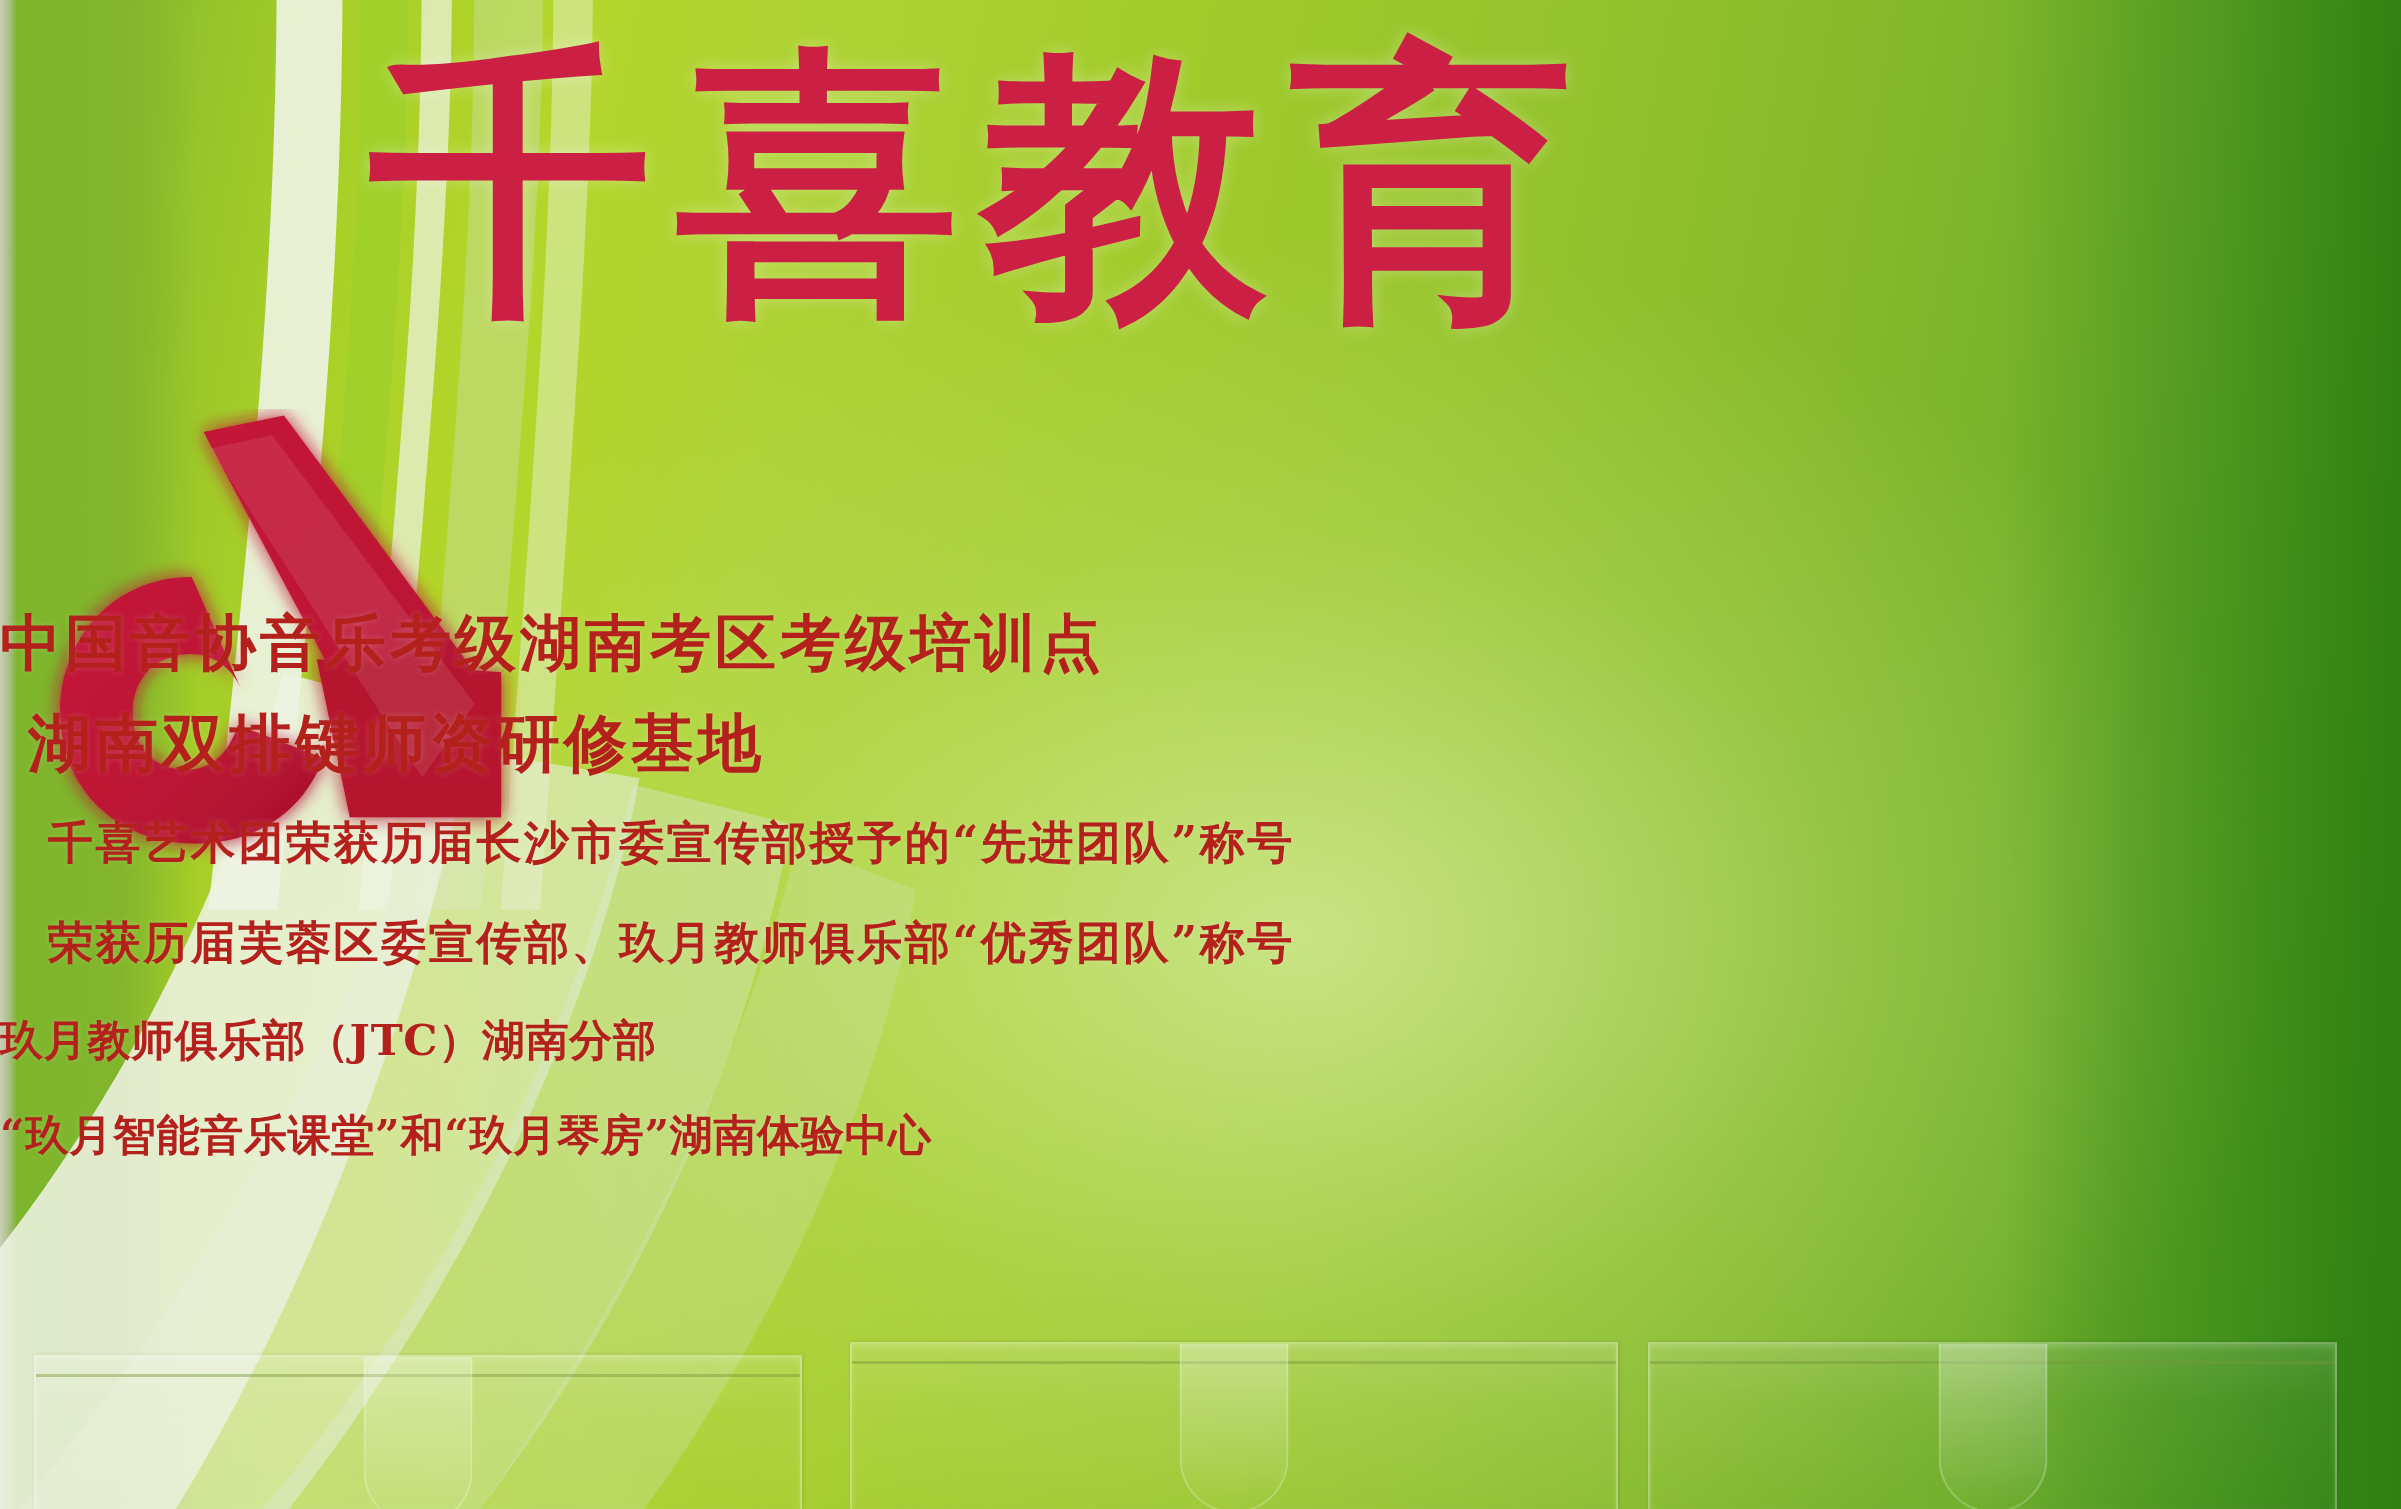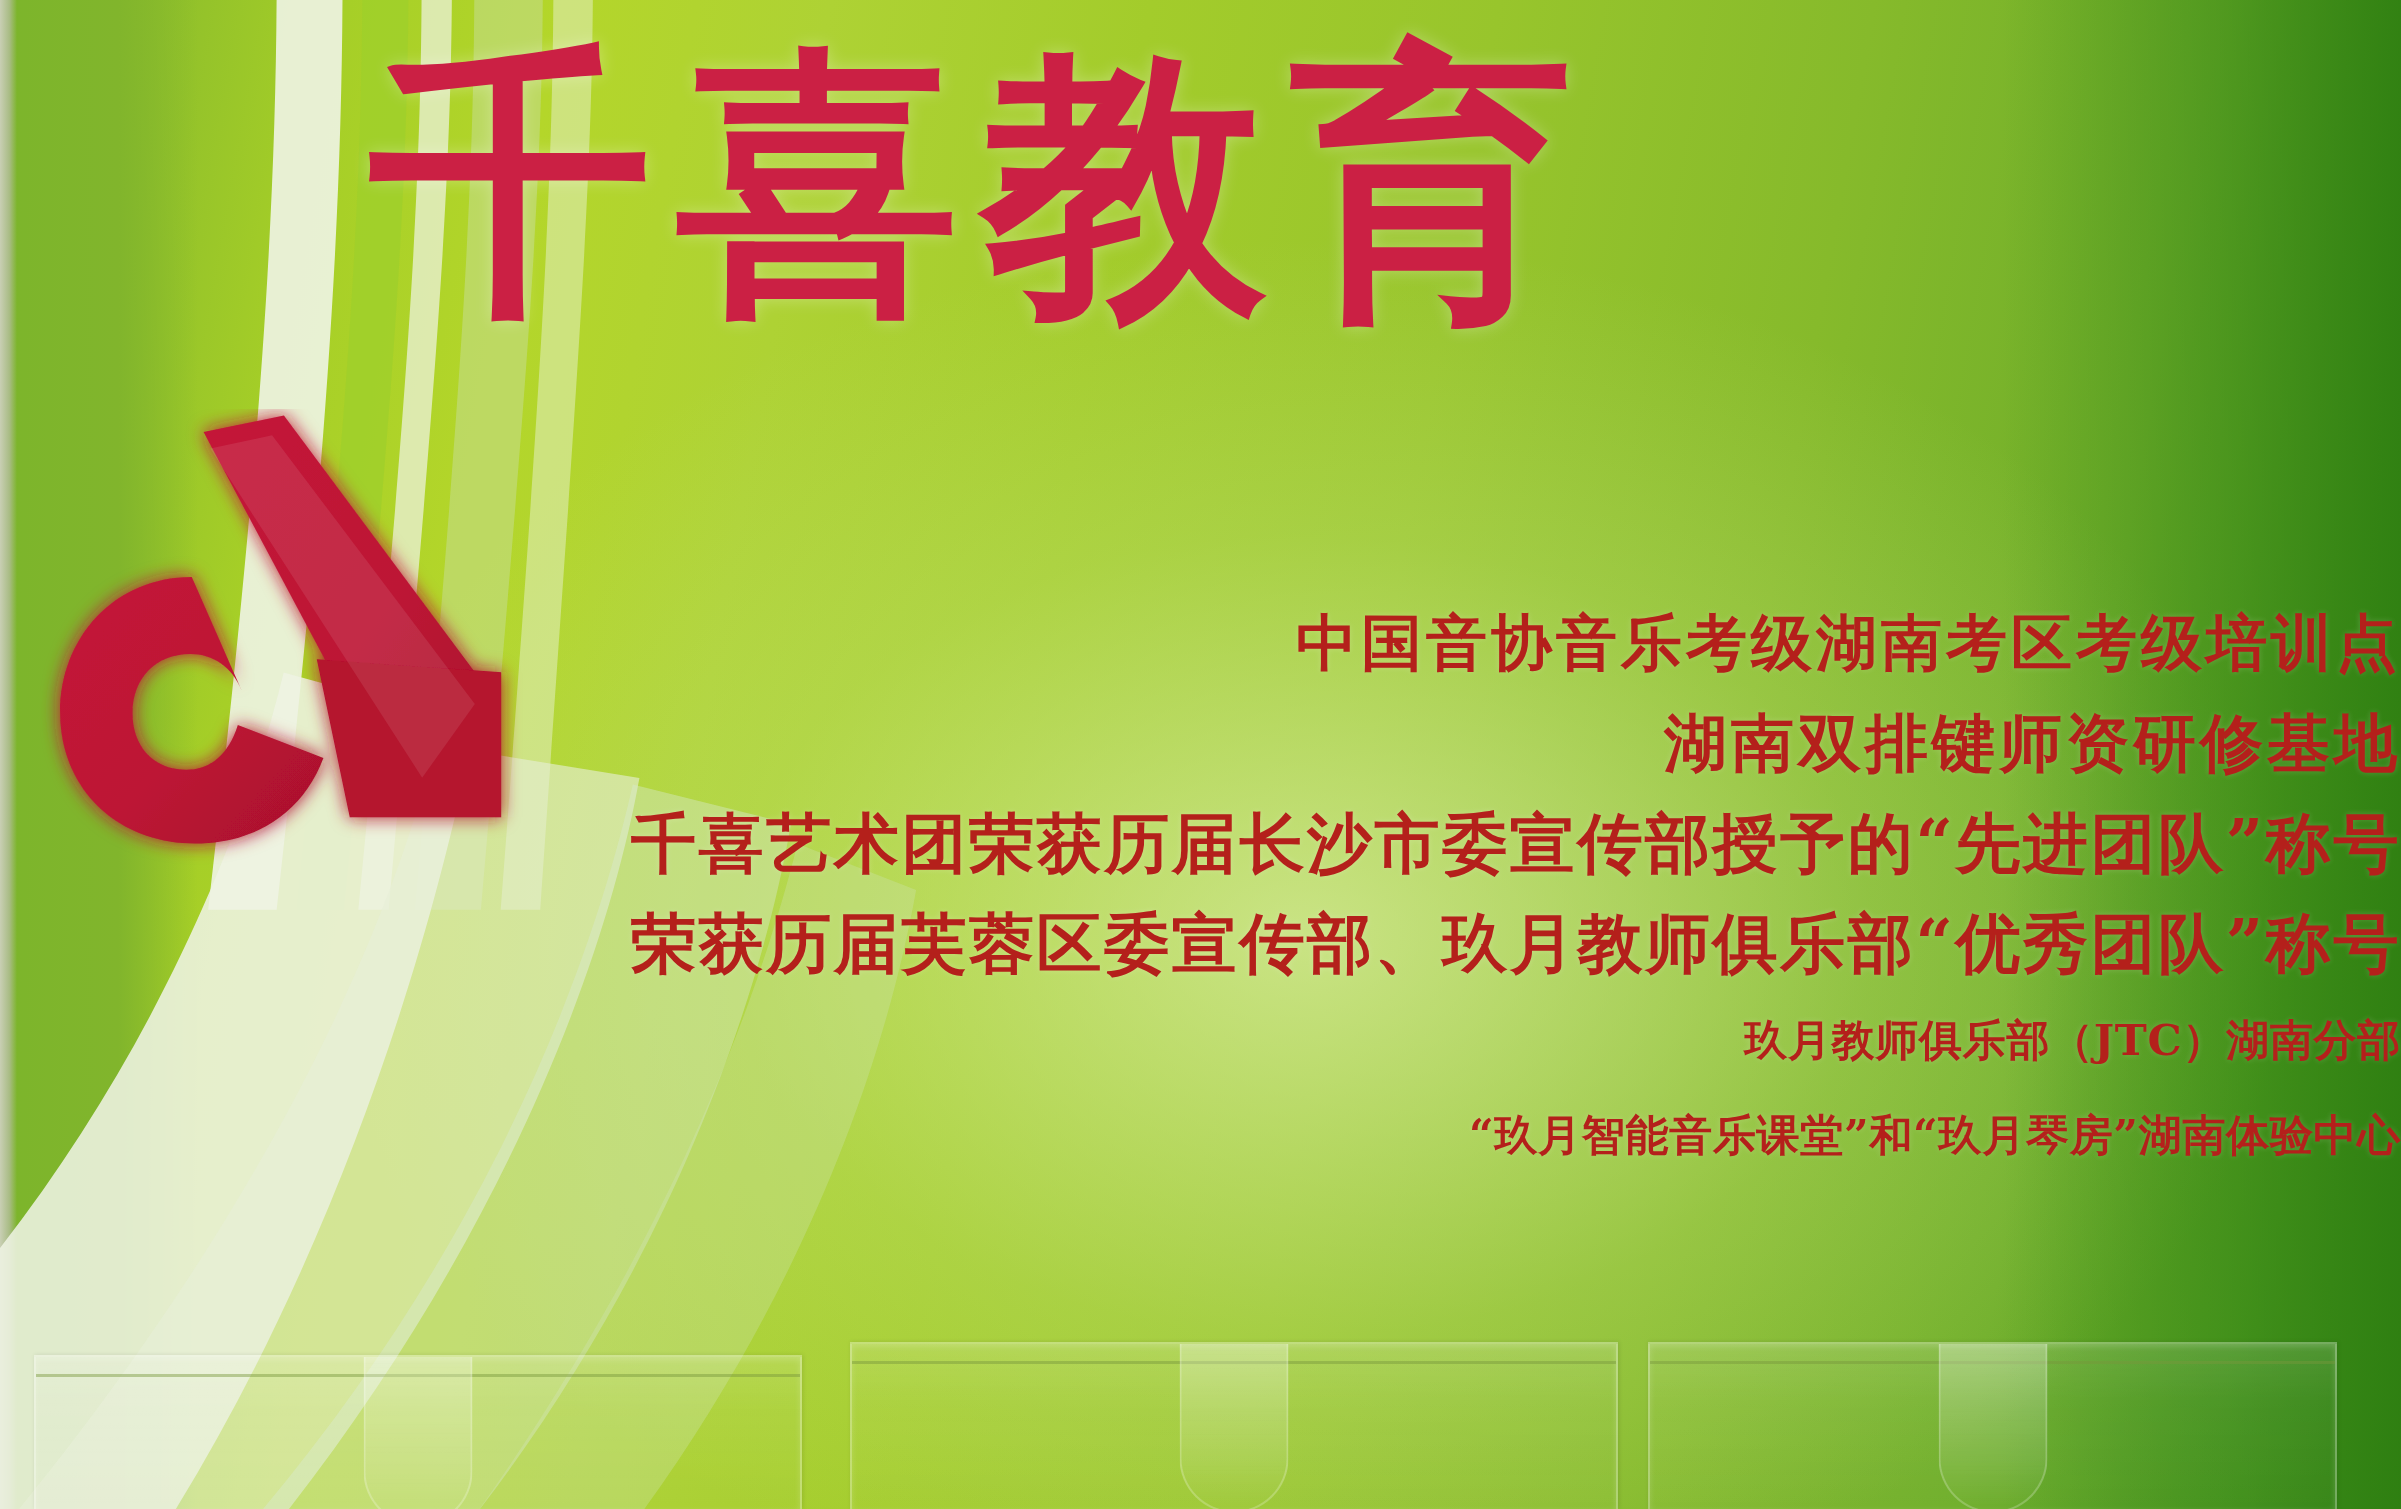--- a/index.html
+++ b/index.html
@@ -54,32 +54,32 @@
     font-weight:700;
     color:#cb2044;
     letter-spacing:24px;
     white-space:nowrap;
     text-shadow:0 0 17px rgba(255,255,255,0.30);
   }
 
   
   .body-block{
     position:absolute;left:0;top:593px;width:2401px;
-    text-align:right;
+    text-align:left;
   }
   .line{
     font-family:"DejaVu Serif","Liberation Serif",serif;
     font-weight:700;
     color:#b4201b;
     white-space:nowrap;
     text-shadow:0 0 6.6px rgba(255,255,255,0.18);
   }
   .line.s1{font-size:61px;line-height:100px;letter-spacing:4px;}
   .line.s2{font-size:63px;line-height:100px;letter-spacing:4px;margin-left:28px;}
-  .line.s3{font-size:65px;line-height:100px;letter-spacing:2.6px;}
+  .line.s3{font-size:45px;line-height:100px;letter-spacing:2.6px;margin-left:48px;}
   .line.s4{font-size:43px;line-height:95px;letter-spacing:0.7px;}
 
   
   .holder{
     position:absolute;bottom:0;
     border:2px solid rgba(255,255,255,0.30);
     border-bottom:none;
     background:linear-gradient(180deg,rgba(255,255,255,0.13) 0%,rgba(255,255,255,0.05) 35%,rgba(255,255,255,0.02) 100%);
     box-shadow:inset 0 2.6px 6.6px rgba(255,255,255,0.18), 1.3px 0 4.6px rgba(0,0,0,0.10);
     overflow:hidden;

